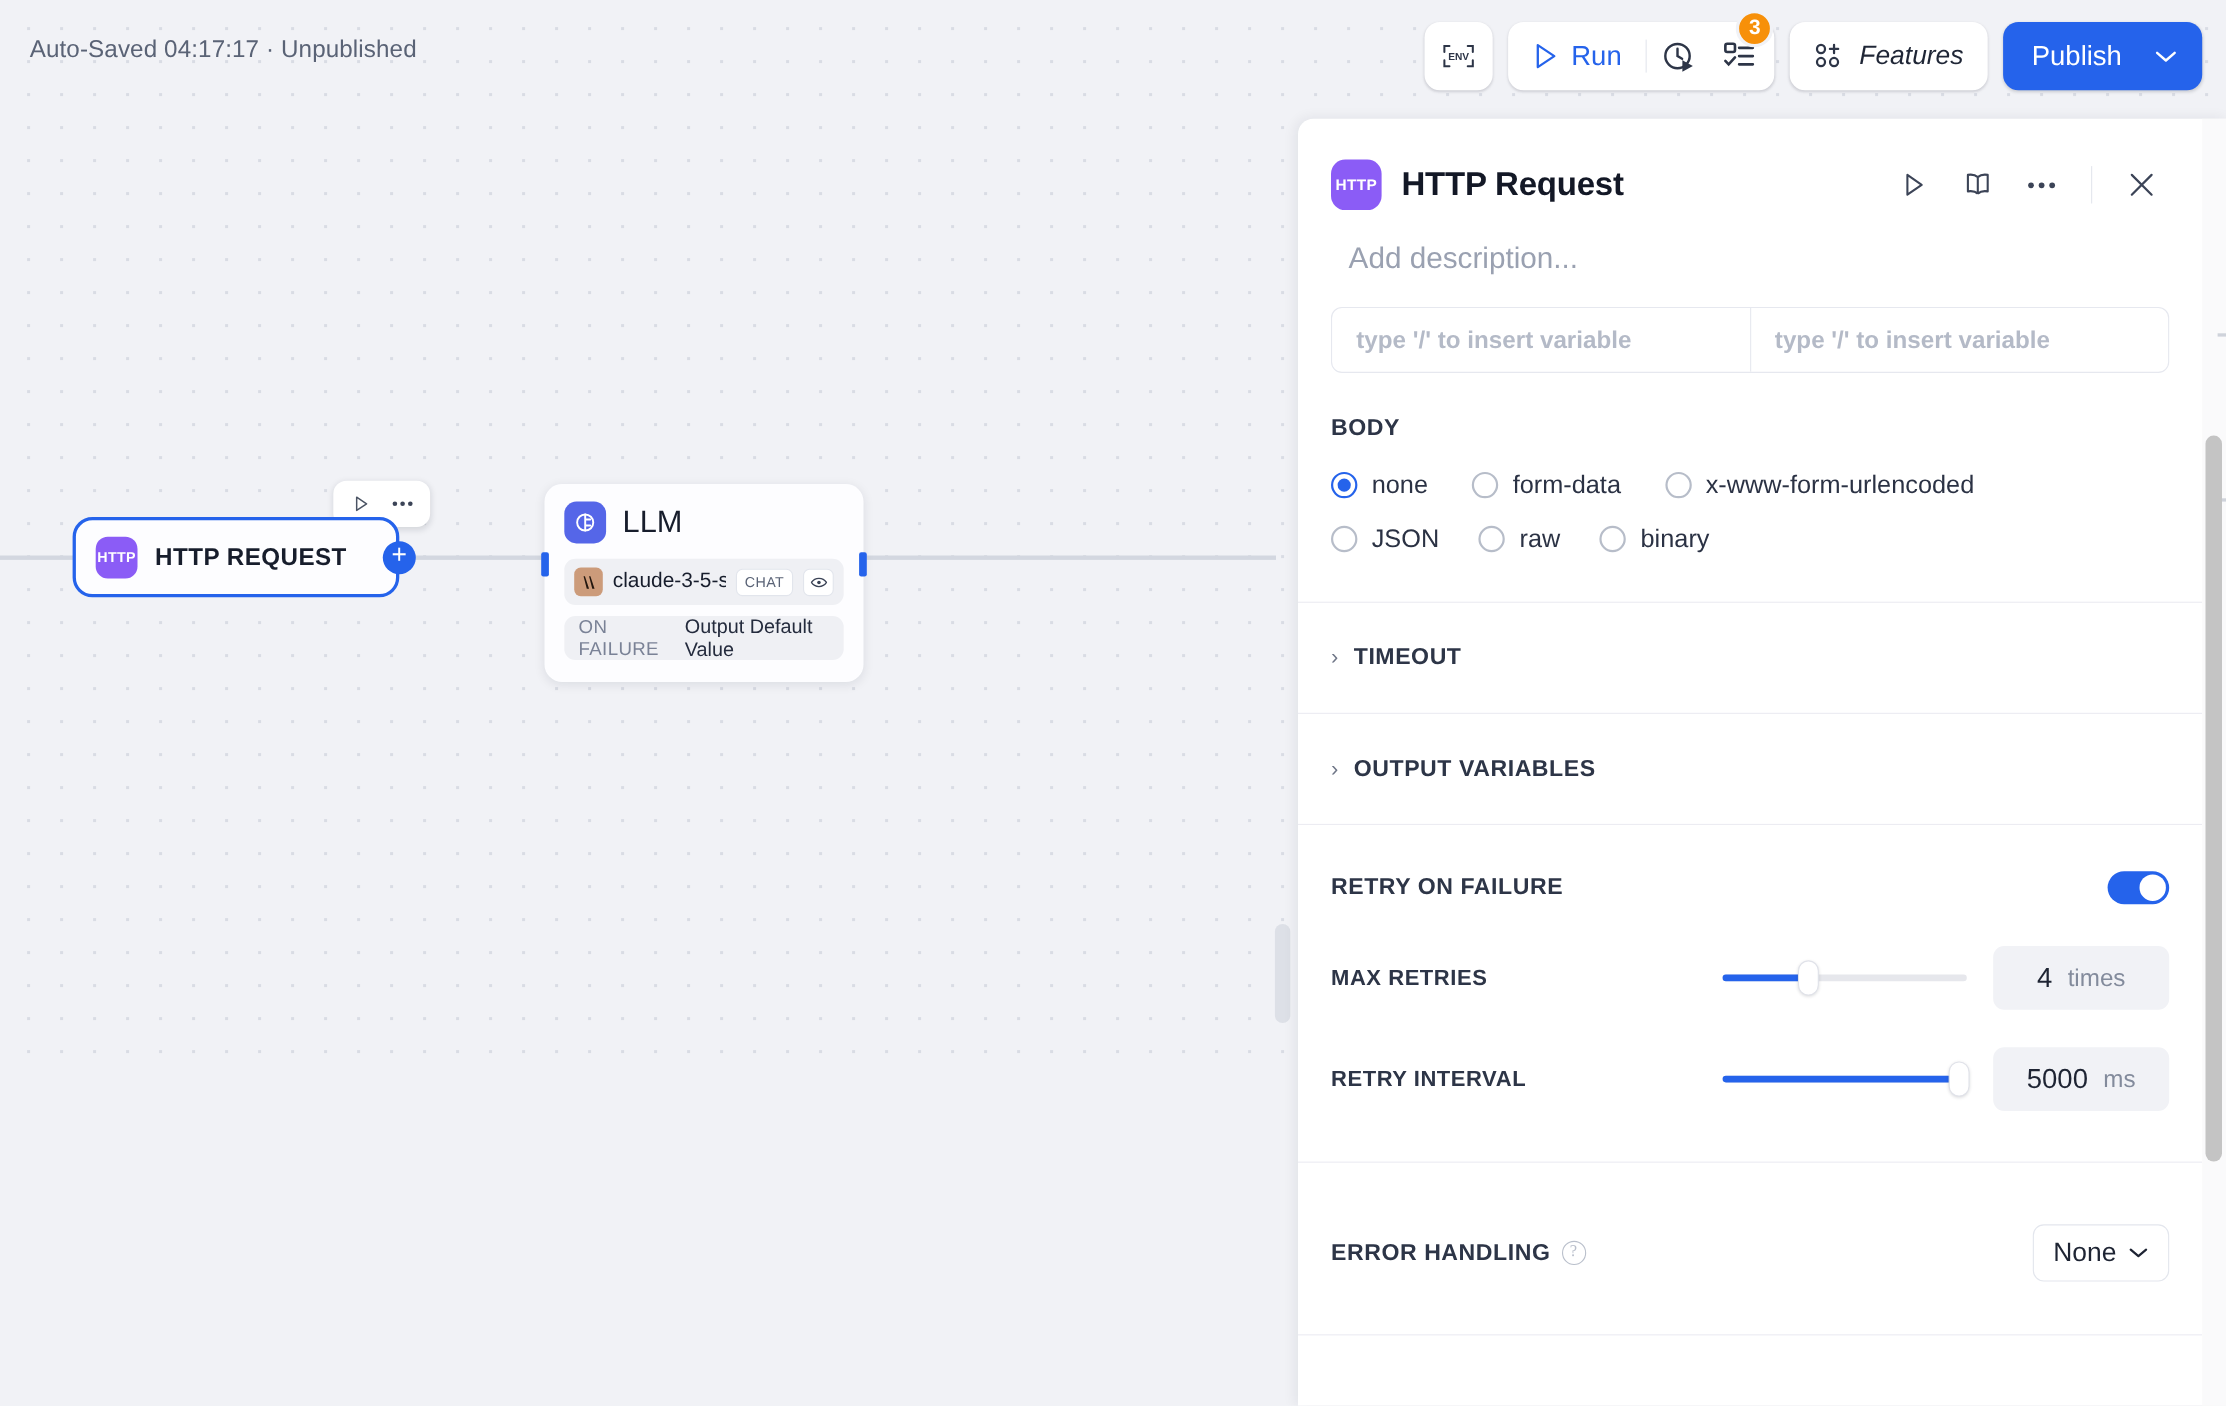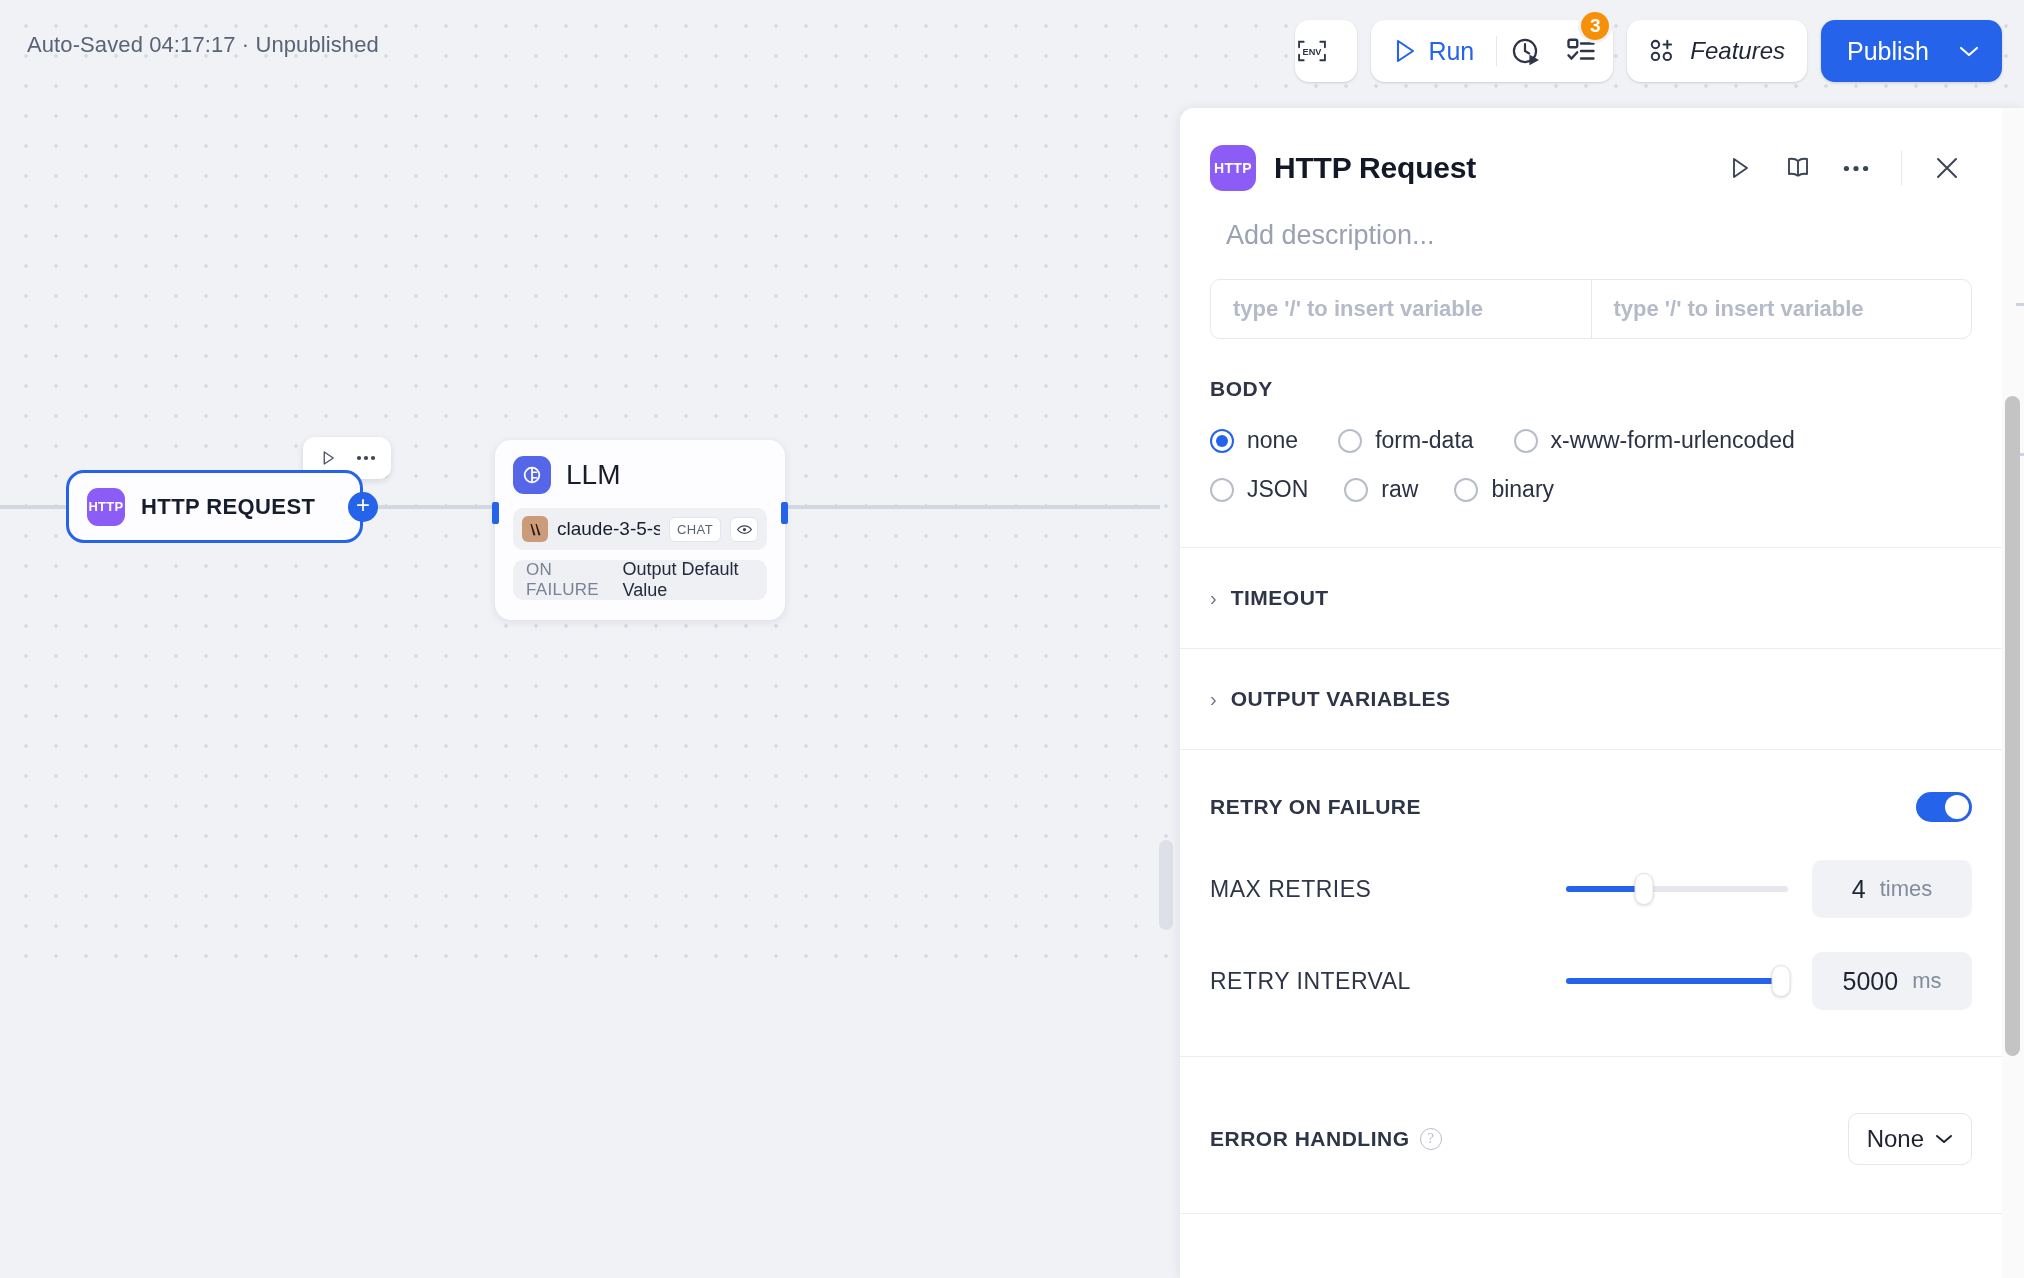--- a/index.html
+++ b/index.html
@@ -30,21 +30,21 @@
   
   #toolbar {
     position: absolute; right: 22px; top: 20px;
     display: flex; align-items: center; gap: 14px; z-index: 40;
   }
   .tb-card {
     background: #fff; border-radius: 14px;
     box-shadow: 0 1px 3px rgba(16,24,40,.10), 0 1px 2px rgba(16,24,40,.06);
     display: flex; align-items: center; height: 62px;
   }
-  #env-btn { width: 62px; justify-content: flex-start; margin-left: 22px; }
+  #env-btn { width: 62px; justify-content: center; margin-left: 22px; }
   #run-group { padding: 0 4px; position: relative; }
   .run-btn {
     display: flex; align-items: center; gap: 11px;
     padding: 0 22px 0 18px; height: 58px; color: #2563eb;
     font-size: 25px; font-weight: 500; cursor: pointer; border-radius: 12px;
   }
   .tb-div { width: 1px; height: 30px; background: #e3e6ed; }
   .icon-btn {
     width: 56px; height: 58px; display: flex; align-items: center;
     justify-content: center; cursor: pointer; border-radius: 10px;
@@ -198,21 +198,21 @@
   .retry-head { display: flex; align-items: center; }
   .toggle {
     margin-left: auto; width: 56px; height: 30px; border-radius: 15px;
     background: #2563eb; position: relative; cursor: pointer;
   }
   .toggle::after {
     content: ""; position: absolute; right: 3px; top: 3px;
     width: 24px; height: 24px; border-radius: 50%; background: #fff;
   }
   .slider-row { display: flex; align-items: center; margin-top: 38px; }
-  .slider-label { font-size: 23px; font-weight: 400; color: #2d3547; letter-spacing: .5px; }
+  .slider-label { font-size: 20px; font-weight: 700; color: #2d3547; letter-spacing: .5px; }
   .slider-wrap { margin-left: auto; display: flex; align-items: center; gap: 24px; }
   .slider {
     width: 222px; height: 6px; background: #e6e7ec; border-radius: 3px;
     position: relative; cursor: pointer;
   }
   .slider .fill { position: absolute; left: 0; top: 0; height: 6px; background: #2563eb; border-radius: 3px; }
   .slider .knob {
     position: absolute; top: -13px; width: 19px; height: 32px;
     background: #fff; border-radius: 10px; border: 1px solid #e0e2e9;
     box-shadow: 0 1px 3px rgba(16,24,40,.16); transform: translateX(-50%);

